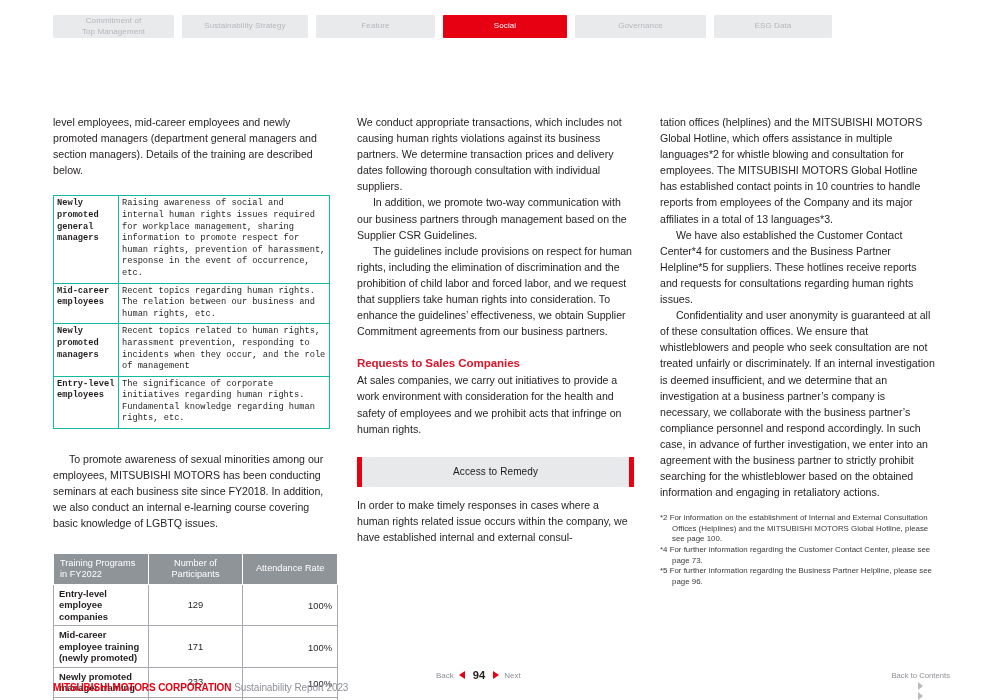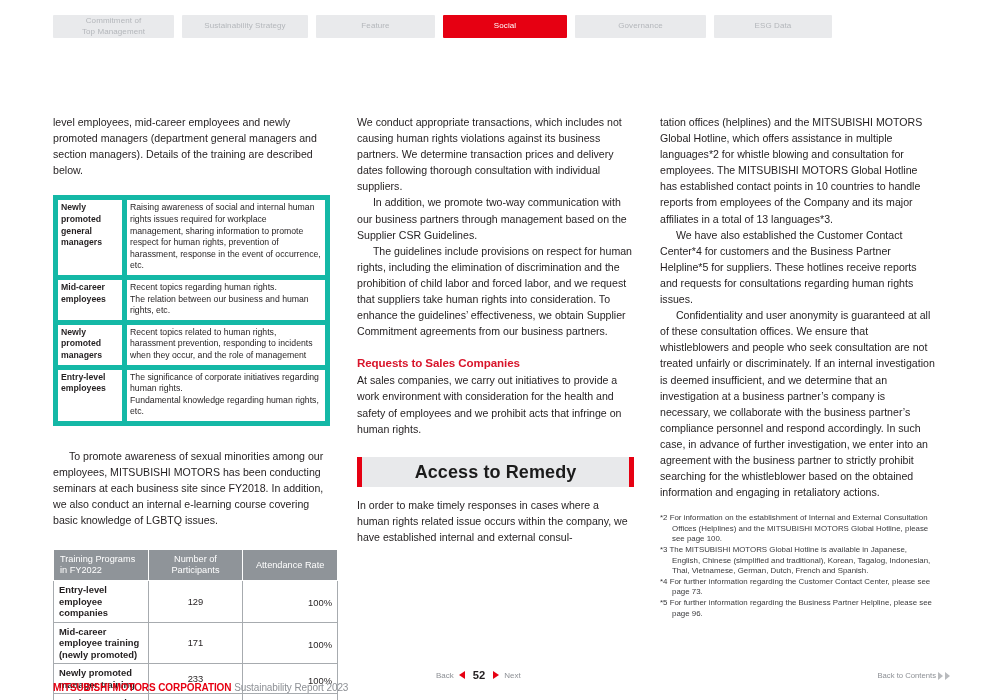--- a/index.html
+++ b/index.html
@@ -92,24 +92,25 @@
   
   table.t1 {
     border-collapse: collapse;
     width: 277px;
     margin-top: 17px;
     font-size: 8.7px;
     line-height: 11.6px;
     table-layout: fixed;
   }
   table.t1 td {
-    border: 5px solid #14b8a6;
+    border: 1px solid #14b8a6;
     padding: 2px 3px 3px 3px;
     vertical-align: top;
     color: #231f20;
+    font-family: Liberation Mono, monospace;
   }
   table.t1 td.k {
     width: 58px;
     font-weight: bold;
   }
 
   
   table.t2 {
     border-collapse: collapse;
     width: 285px;
@@ -162,22 +163,22 @@
     content: "";
     position: absolute;
     top: 0;
     width: 5px;
     height: 30px;
     background: #e60012;
   }
   .remedy-bar::before { left: 0; }
   .remedy-bar::after  { right: 0; }
   .remedy-label {
-    font-size: 18px;
-    font-weight: bold;
+    font-size: 10px;
+    font-weight: normal;
     color: #1b1b1b;
     letter-spacing: 0.1px;
   }
 
   
   .footnotes {
     margin-top: 13px;
     font-size: 7.9px;
     line-height: 10.6px;
     color: #3a3a3c;
@@ -242,20 +243,21 @@
   }
   #backtoc {
     position: absolute;
     right: 40px;
     top: 1px;
     display: flex;
     align-items: center;
     font-size: 7.7px;
     color: #8d9095;
     gap: 2px;
+    flex-direction: column;
   }
   .tri-grey {
     width: 0; height: 0;
     border-top: 4px solid transparent;
     border-bottom: 4px solid transparent;
     border-left: 5px solid #b8babd;
   }
 </style>
 </head>
 <body>
@@ -371,36 +373,35 @@
   <p class="body">In order to make timely responses in cases where a human rights related issue occurs within the company, we have established internal and external consul-</p>
 </div>
 
 <div class="col" id="col-right">
   <p class="body">tation offices (helplines) and the MITSUBISHI MOTORS Global Hotline, which offers assistance in multiple languages*2 for whistle blowing and consultation for employees. The MITSUBISHI MOTORS Global Hotline has established contact points in 10 countries to handle reports from employees of the Company and its major affiliates in a total of 13 languages*3.</p>
   <p class="body indent">We have also established the Customer Contact Center*4 for customers and the Business Partner Helpline*5 for suppliers. These hotlines receive reports and requests for consultations regarding human rights issues.</p>
   <p class="body indent">Confidentiality and user anonymity is guaranteed at all of these consultation offices. We ensure that whistleblowers and people who seek consultation are not treated unfairly or discriminately. If an internal investigation is deemed insufficient, and we determine that an investigation at a business partner’s company is necessary, we collaborate with the business partner’s compliance personnel and respond accordingly. In such case, in advance of further investigation, we enter into an agreement with the business partner to strictly prohibit searching for the whistleblower based on the obtained information and engaging in retaliatory actions.</p>
 
   <div class="footnotes">
     <div class="footnote">*2 For information on the establishment of Internal and External Consultation Offices (Helplines) and the MITSUBISHI MOTORS Global Hotline, please see page 100.</div>
-    <div class="footnote">*3 The MITSUBISHI MOTORS Global Hotline is available in Japanese, English, Chinese (simplified and traditional), Korean, Tagalog, Indonesian, Thai, Vietnamese, German, Dutch, French and Spanish.</div>
     <div class="footnote">*4 For further information regarding the Customer Contact Center, please see page 73.</div>
     <div class="footnote">*5 For further information regarding the Business Partner Helpline, please see page 96.</div>
   </div>
 </div>
 
 <div id="pagefoot">
   <div id="brand">
     <span class="bname">MITSUBISHI MOTORS CORPORATION</span>
     <span class="breport">Sustainability Report 2023</span>
   </div>
 
   <div id="pager">
     <span>Back</span>
     <span class="tri-l"></span>
-    <span class="pnum">52</span>
+    <span class="pnum">94</span>
     <span class="tri-r"></span>
     <span>Next</span>
   </div>
 
   <div id="backtoc">
     <span>Back to Contents</span>
     <span class="tri-grey"></span>
     <span class="tri-grey"></span>
   </div>
 </div>

